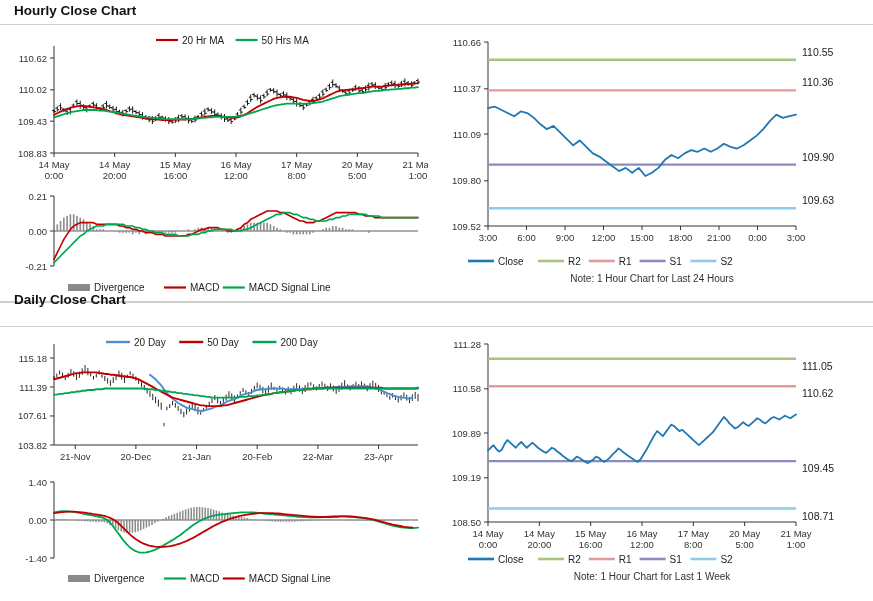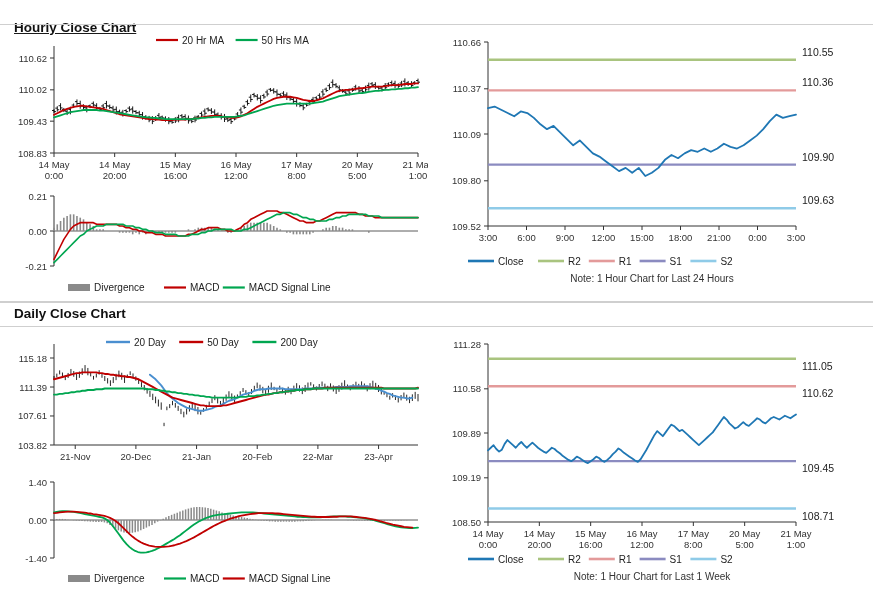--- a/index.html
+++ b/index.html
@@ -18,21 +18,21 @@
   .panel{position:absolute;}
   svg{display:block;}
   .axis-text{font-family:"Liberation Sans", sans-serif;font-size:9.5px;fill:#333;}
   .legend-text{font-family:"Liberation Sans", sans-serif;font-size:10px;fill:#222;}
   .note-text{font-family:"Liberation Sans", sans-serif;font-size:10px;fill:#333;}
   .lvl-text{font-family:"Liberation Sans", sans-serif;font-size:10.5px;fill:#222;}
 </style>
 </head>
 <body>
 
-<div class="panel" style="left:0;top:20px;width:842px;text-decoration:underline;">
+<div class="panel" style="left:0;top:3px;width:842px;">
   <div class="section-title">Hourly Close Chart</div>
 </div>
 <hr class="hr-line" style="position:absolute;left:0;top:24px;width:873px;">
 
 <div class="panel" style="left:8px;top:28px;">
   <svg id="svg-hourly-price" width="420" height="165">
       <line x1="46" y1="18" x2="46" y2="125" stroke="#333" stroke-width="1"></line>
       <line x1="46" y1="125" x2="410" y2="125" stroke="#333" stroke-width="1"></line>
       <line x1="42" y1="125" x2="46" y2="125" stroke="#333"></line>
       <text x="39" y="128.5" class="axis-text" text-anchor="end">108.83</text>
@@ -600,21 +600,21 @@
         <text x="231.60000000000002" y="236.5" class="legend-text" text-anchor="start">S1</text>
         <line x1="252.40000000000003" y1="233" x2="278.40000000000003" y2="233" stroke="#8fcbe8" stroke-width="2.6"></line>
         <text x="282.40000000000003" y="236.5" class="legend-text" text-anchor="start">S2</text>
       </g>
       <text x="214" y="254" class="note-text" text-anchor="middle">Note: 1 Hour Chart for Last 24 Hours</text>
     </svg>
 </div>
 
 <hr class="hr-line" style="position:absolute;left:0;top:301px;width:873px;border-top:2px solid #cfcfcf;">
 
-<div class="panel" style="left:0;top:306px;width:873px;">
+<div class="panel" style="left:0;top:292px;width:873px;">
   <div class="section-title">Daily Close Chart</div>
 </div>
 <hr class="hr-line" style="position:absolute;left:0;top:326px;width:873px;">
 
 <div class="panel" style="left:8px;top:330px;">
   <svg id="svg-daily-price" width="420" height="145">
       <line x1="46" y1="14" x2="46" y2="115" stroke="#333"></line>
       <line x1="46" y1="115" x2="410" y2="115" stroke="#333"></line>
       <line x1="42" y1="115" x2="46" y2="115" stroke="#333"></line>
       <text x="39" y="118.5" class="axis-text" text-anchor="end">103.82</text>

